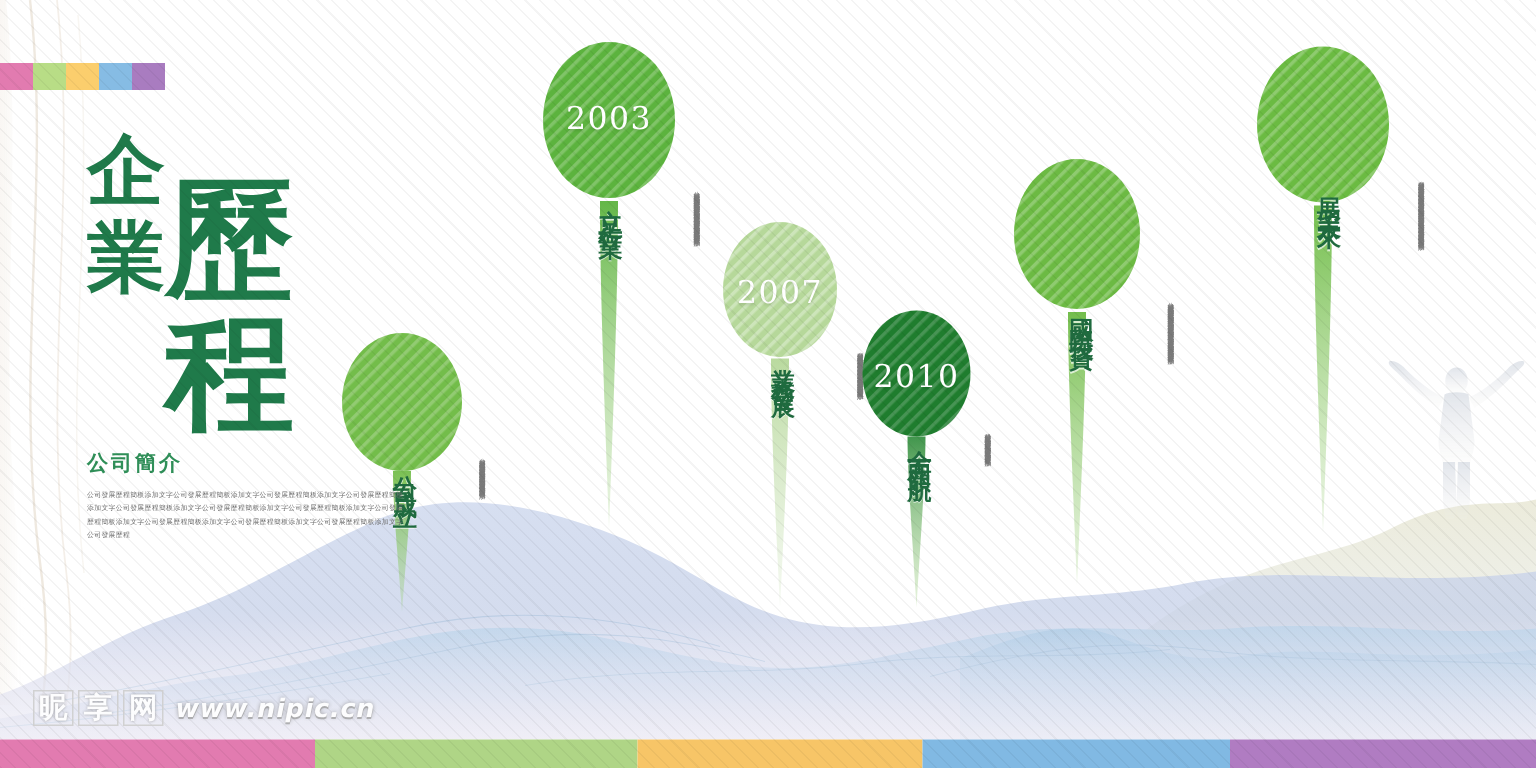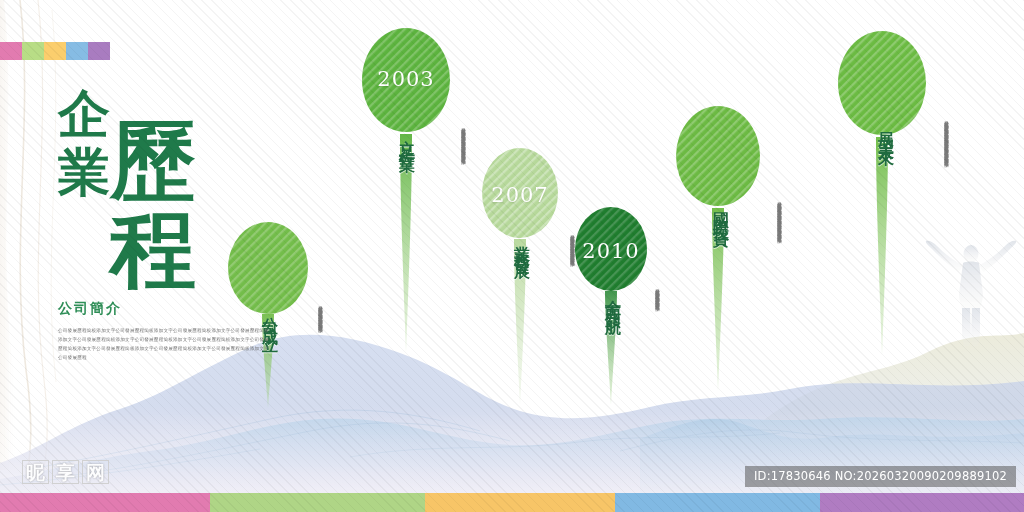--- a/index.html
+++ b/index.html
@@ -410,17 +410,17 @@
   </div>
 
   <div class="stripes"></div>
 
   <div class="wm">
     <span class="wm-logo">
       <span class="wm-box">昵</span>
       <span class="wm-box">享</span>
       <span class="wm-box">网</span>
     </span>
-  </div>
-
-  <div class="idtag">ID:17830646 NO:20260320090209889102</div>
+    <span class="wm-url">www.nipic.cn</span>
+  </div>
+
 
 </div>
 
 </body></html>

